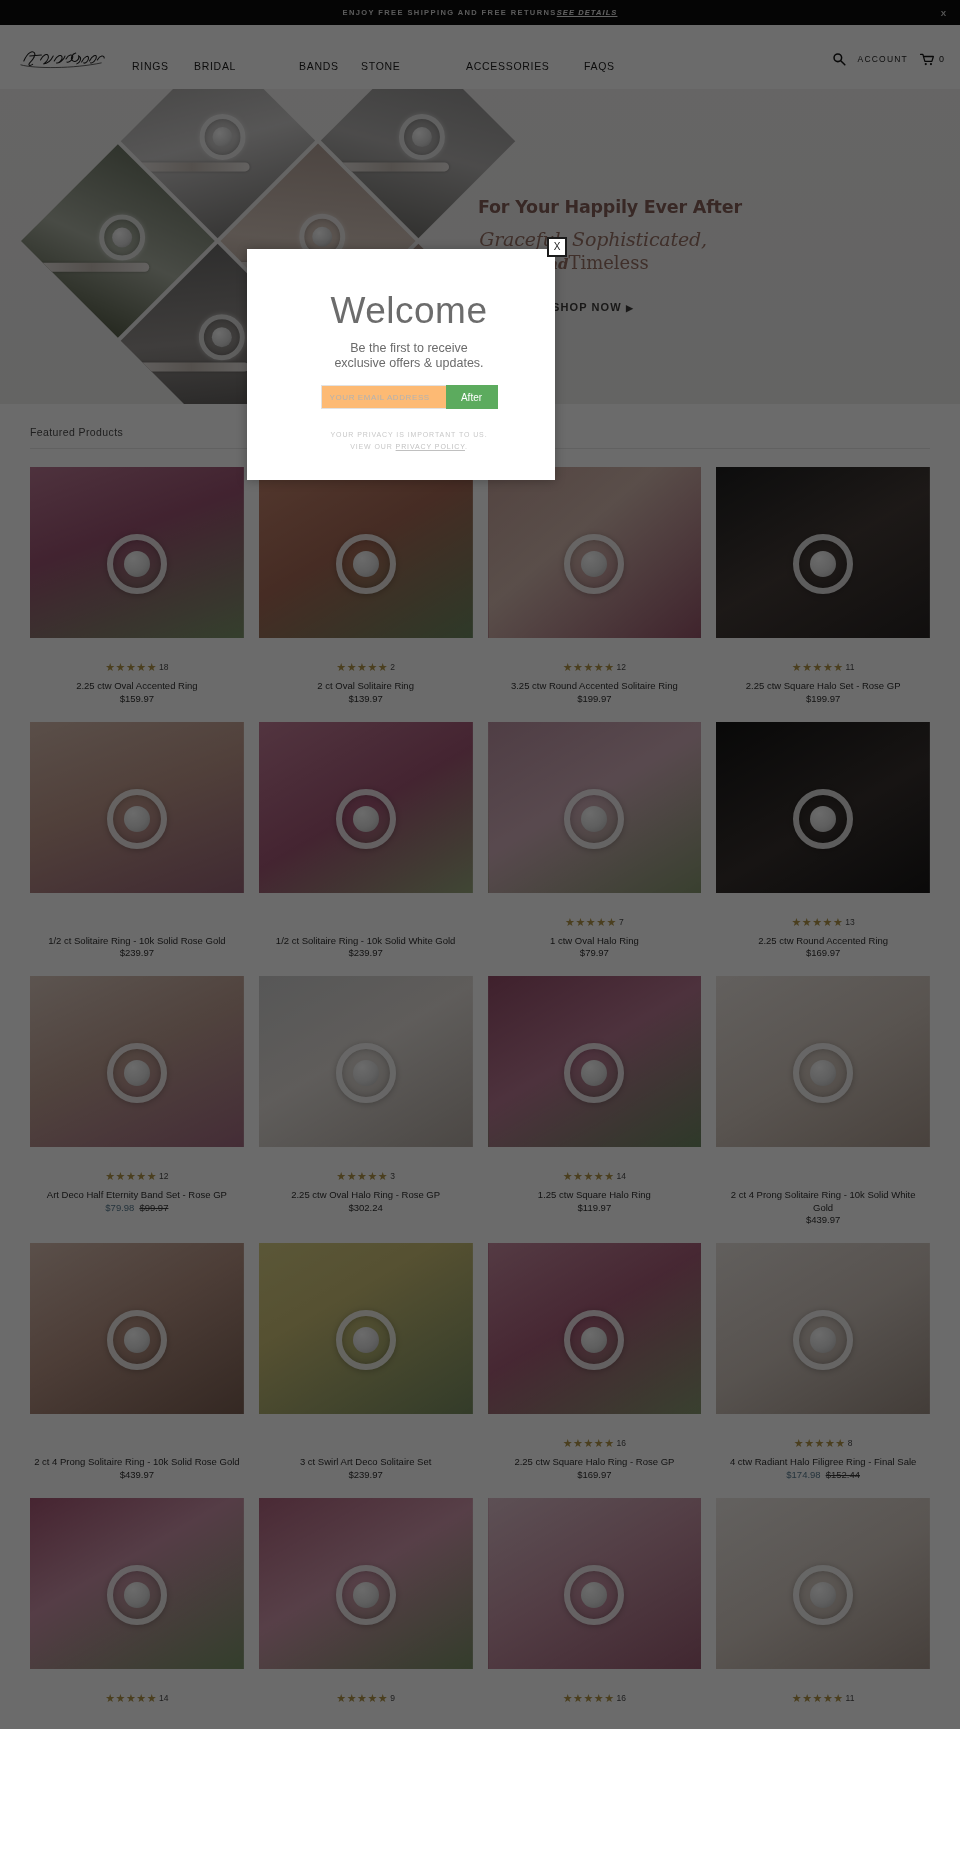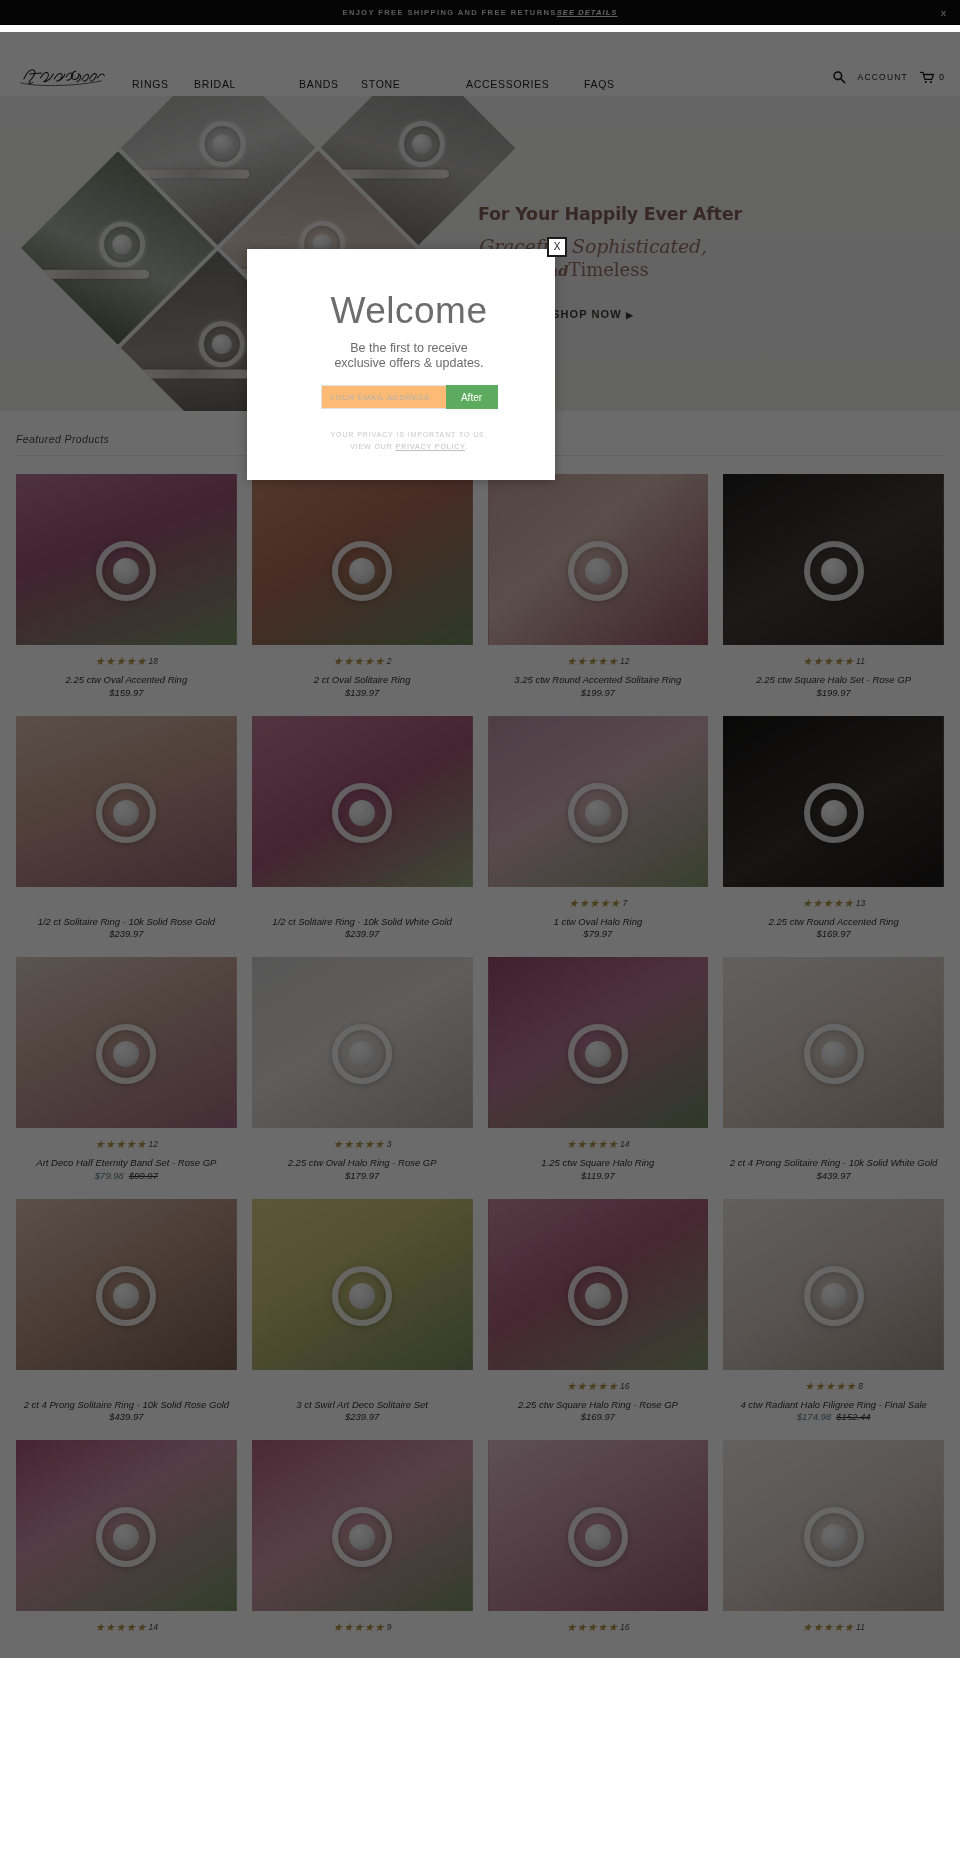--- a/index.html
+++ b/index.html
@@ -38,23 +38,22 @@
     position: absolute; right: 14px; top: 50%; transform: translateY(-50%);
     font-size: 8px; color: #cfcfcf; cursor: pointer; letter-spacing: 0;
   }
 
   
   .header {
     background: #fff;
     height: 64px;
     display: flex;
     align-items: flex-start;
-    padding: 11px 14px;
+    padding: 0 14px;
     position: relative;
-    margin-top: 7px;
   }
   .logo {
     width: 100px; height: 46px;
     display: flex; align-items: center; justify-content: center;
     margin-top: 10px; flex: none;
   }
   .logo svg { width: 98px; height: 40px; display:block; }
 
   .nav {
     display: flex;
@@ -174,21 +173,21 @@
     margin-top: 28px;
     font-size: 11px;
     font-weight: 700;
     letter-spacing: 1.1px;
     color: #3c3a38;
     cursor: pointer;
   }
   .hero-cta .tri { font-size: 9px; }
 
   
-  .featured-wrap { padding: 0 16px; background: #fff; font-style: italic; }
+  .featured-wrap { padding: 0 30px; background: #fff; }
   .featured-title {
     font-size: 10.5px;
     color: #4a4a4a;
     letter-spacing: 0.4px;
     padding: 22px 0 10px 0;
   }
   .rule { border-top: 1px solid #e6e6e6; }
 
   .grid {
     display: grid;
@@ -212,21 +211,21 @@
     width: 60px; height: 60px; border-radius: 50%;
     border: 6px solid rgba(250,250,250,.85);
     box-shadow: inset 0 0 7px rgba(0,0,0,.28), 0 1px 6px rgba(0,0,0,.25);
   }
   .card-img .ring-ov::after{
     content:""; position:absolute; left:50%; top:50%;
     width:26px;height:26px;border-radius:50%;transform:translate(-50%,-50%);
     background: radial-gradient(circle at 35% 28%, #fff, #e2e2e2 55%, #b5b5b5);
   }
 
-  .stars { text-align:center; margin-top: 9px; height: 12px; line-height: 12px; }
+  .stars { text-align:center; margin-top: 22px; height: 12px; line-height: 12px; }
   .stars .st { color: #c9960a; font-size: 11px; letter-spacing: 0.5px; }
   .stars .cnt { color: #4a4a4a; font-size: 8.5px; margin-left: 2px; vertical-align: 1px;}
   .stars.blank { visibility: hidden; }
 
   .c-title {
     text-align:center; font-size: 9.5px; color: #2e2e2e;
     margin-top: 8px; line-height: 12.5px; padding: 0 4px;
   }
   .c-price { text-align:center; font-size: 9.5px; color: #2e2e2e; }
   .c-price .sale { color: #3f7fa5; }
@@ -507,21 +506,21 @@
           <div class="stars"><span class="st">★★★★★</span><span class="cnt">12</span></div>
           <div class="c-title">Art Deco Half Eternity Band Set - Rose GP</div>
           <div class="c-price"><span class="sale">$79.98</span><span class="was">$99.97</span></div>
         </div>
         <div class="card">
           <div class="card-img bg10">
             <div class="ring-ov"></div>
           </div>
           <div class="stars"><span class="st">★★★★★</span><span class="cnt">3</span></div>
           <div class="c-title">2.25 ctw Oval Halo Ring - Rose GP</div>
-          <div class="c-price"><span>$179.97</span></div>
+          <div class="c-price"><span>$302.24</span></div>
         </div>
         <div class="card">
           <div class="card-img bg11">
             <div class="ring-ov"></div>
           </div>
           <div class="stars"><span class="st">★★★★★</span><span class="cnt">14</span></div>
           <div class="c-title">1.25 ctw Square Halo Ring</div>
           <div class="c-price"><span>$119.97</span></div>
         </div>
         <div class="card">

